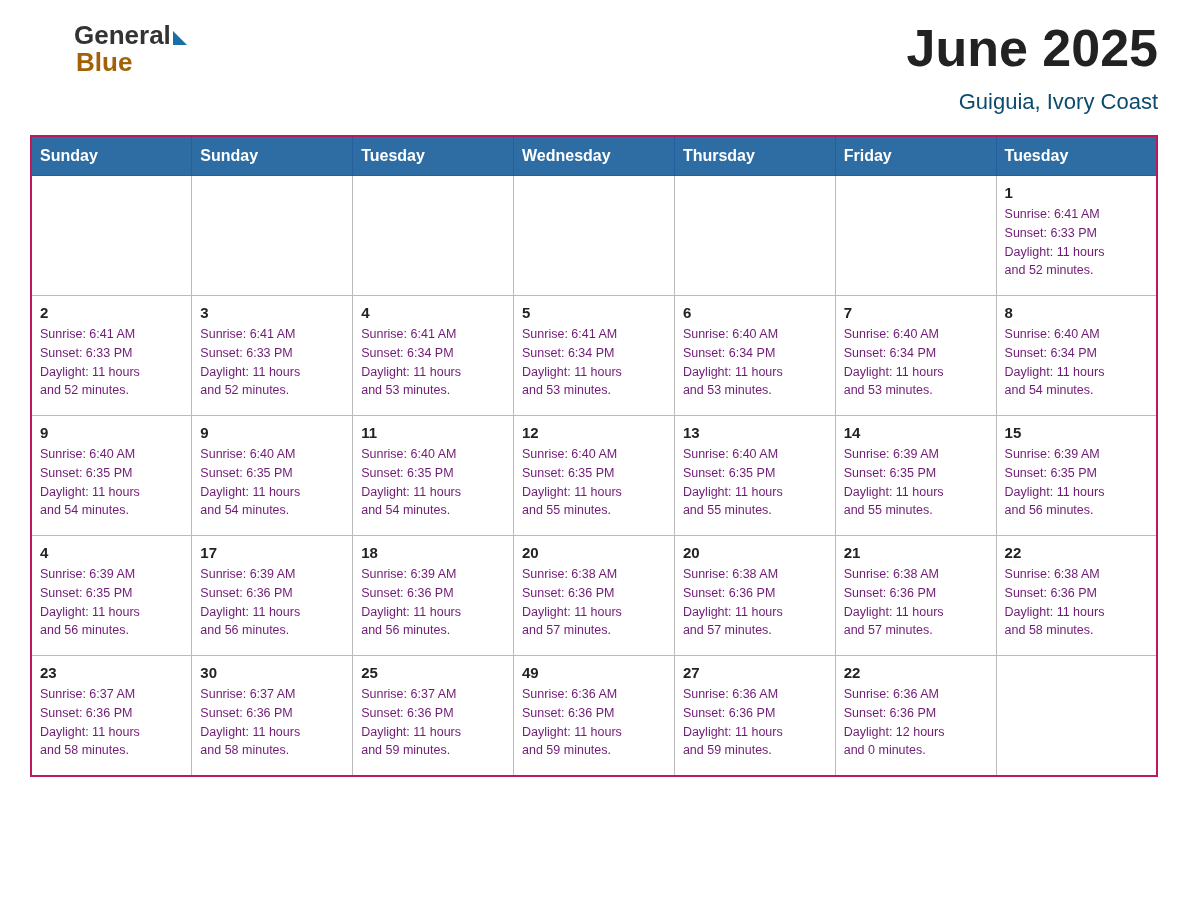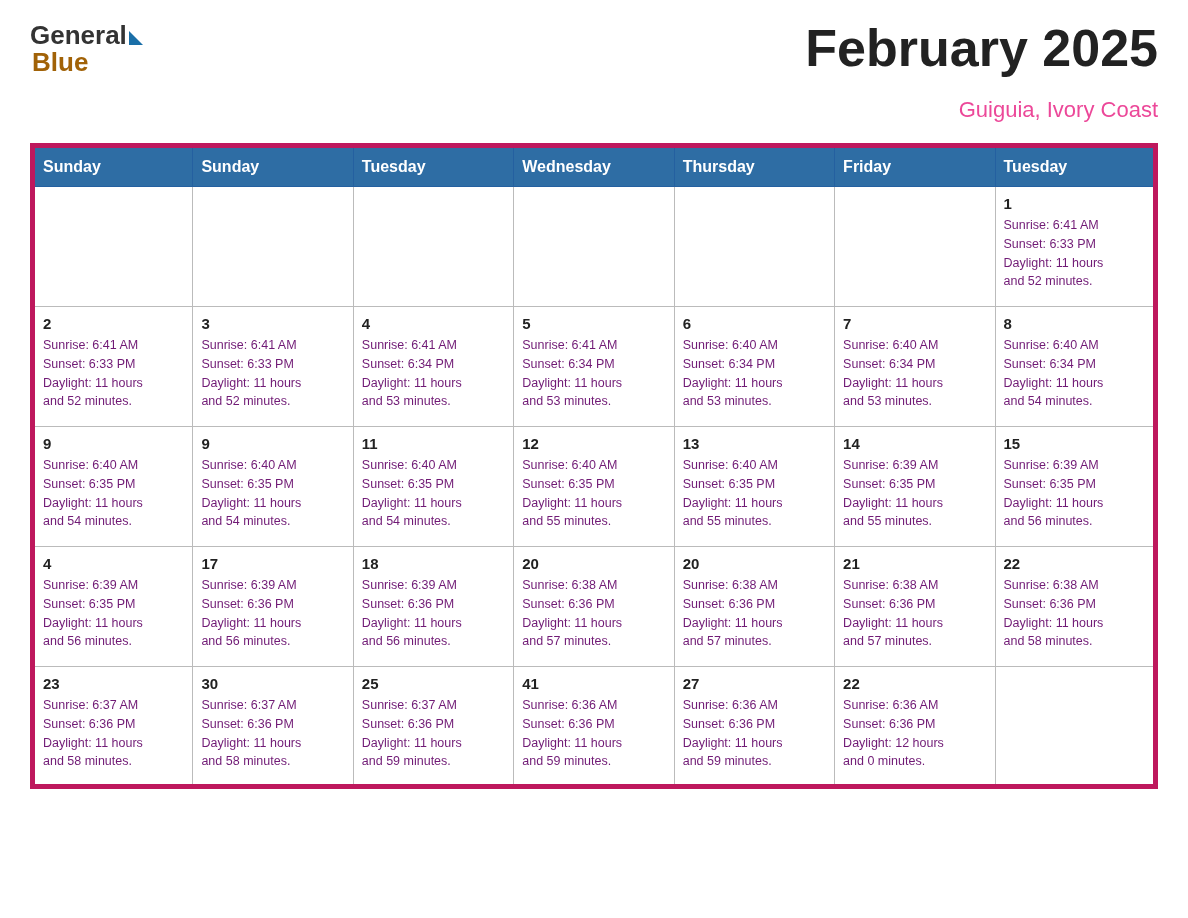--- a/index.html
+++ b/index.html
@@ -13,20 +13,21 @@
     .header {
       display: flex;
       justify-content: space-between;
       align-items: flex-start;
       margin-bottom: 20px;
     }
     .logo {
       display: flex;
       flex-direction: column;
       align-items: flex-start;
+      margin-left: 44px;
     }
     .logo-top {
       display: flex;
       align-items: center;
     }
     .logo-general {
       font-size: 26px;
       font-weight: bold;
       color: #333;
     }
@@ -50,27 +51,27 @@
       text-align: right;
     }
     .month-title {
       font-size: 52px;
       font-weight: bold;
       color: #222;
       line-height: 1.1;
     }
     .location {
       font-size: 22px;
-      color: #ec4899;
-      margin-top: 20px;
+      color: #0c4a6e;
+      margin-top: 12px;
     }
     .calendar {
       width: 100%;
       border-collapse: collapse;
-      border: 5px solid #be185d;
+      border: 2px solid #be185d;
     }
     .calendar th {
       background-color: #2e6da4;
       color: #fff;
       font-size: 16px;
       font-weight: bold;
       padding: 10px 8px;
       text-align: left;
       border: 1px solid #2460a0;
     }
@@ -107,21 +108,21 @@
 
 <div class="header">
   <div class="logo">
     <div class="logo-top">
       <span class="logo-general">General</span>
       <div class="logo-arrow"></div>
     </div>
     <span class="logo-blue">Blue</span>
   </div>
   <div class="title-section">
-    <div class="month-title">February 2025</div>
+    <div class="month-title">June 2025</div>
     <div class="location">Guiguia, Ivory Coast</div>
   </div>
 </div>
 
 <table class="calendar">
   <thead>
     <tr>
     <th>Sunday</th>
         <th>Sunday</th>
         <th>Tuesday</th>
@@ -316,21 +317,21 @@
 and 58 minutes.</div>
         </td>
         <td>
           <div class="day-number">25</div>
           <div class="day-info" style="white-space: pre-line;">Sunrise: 6:37 AM
 Sunset: 6:36 PM
 Daylight: 11 hours
 and 59 minutes.</div>
         </td>
         <td>
-          <div class="day-number">41</div>
+          <div class="day-number">49</div>
           <div class="day-info" style="white-space: pre-line;">Sunrise: 6:36 AM
 Sunset: 6:36 PM
 Daylight: 11 hours
 and 59 minutes.</div>
         </td>
         <td>
           <div class="day-number">27</div>
           <div class="day-info" style="white-space: pre-line;">Sunrise: 6:36 AM
 Sunset: 6:36 PM
 Daylight: 11 hours

